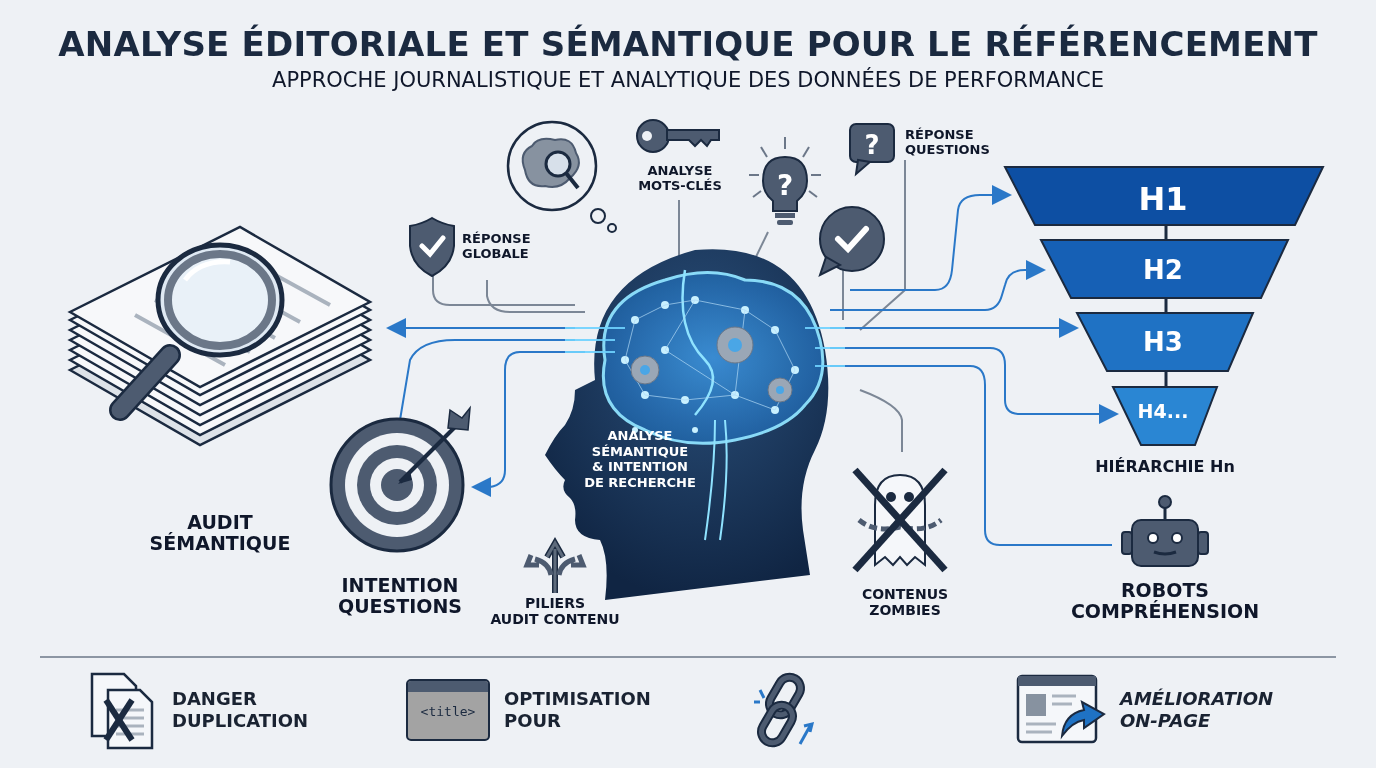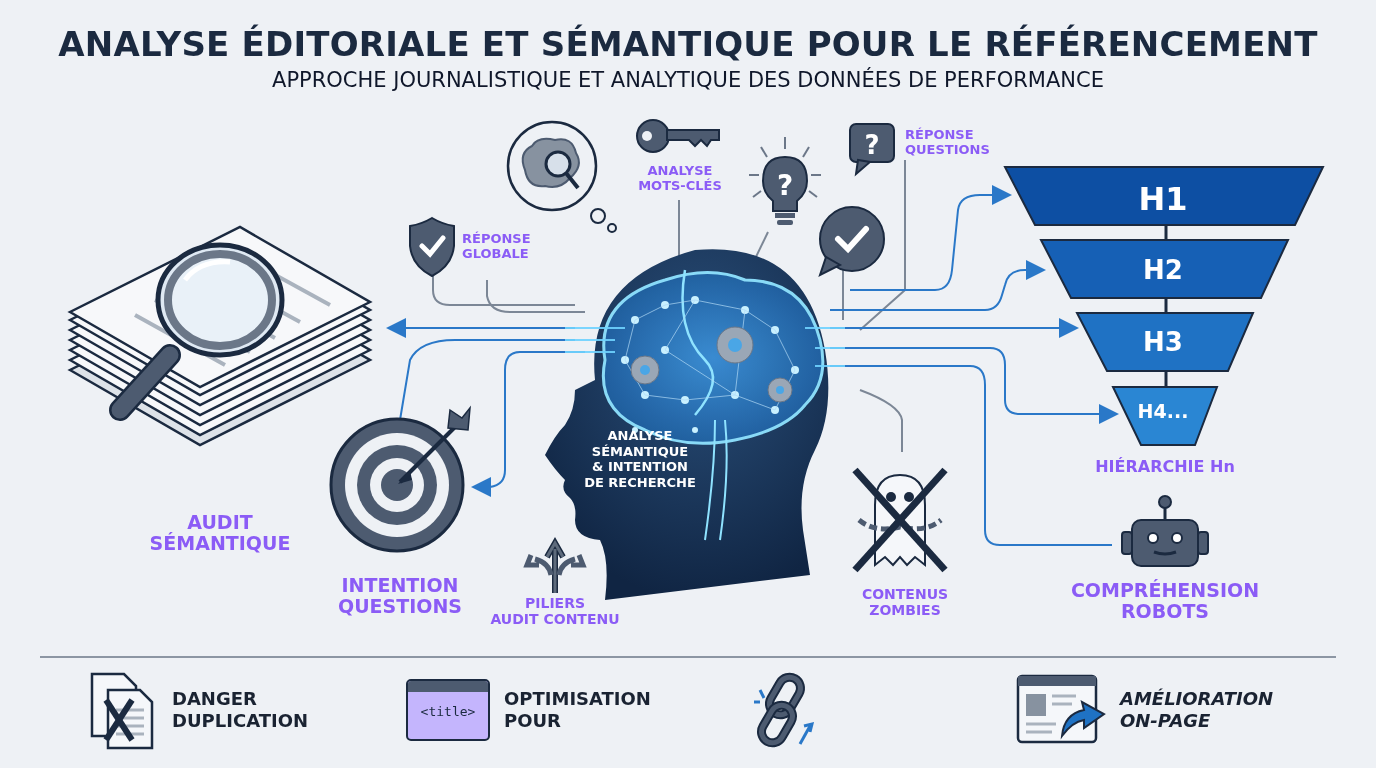--- a/index.html
+++ b/index.html
@@ -1,19 +1,19 @@
 <!DOCTYPE html>
 <html><head>
 <meta charset="utf-8">
 <style>
   html,body{margin:0;padding:0;}
   body{width:1376px;height:768px;overflow:hidden;background:#eef1f5;font-family:"DejaVu Sans","Liberation Sans",sans-serif;color:#1a2536;position:relative;}
   .title{position:absolute;left:0;width:1376px;top:24px;text-align:center;font-weight:bold;font-size:34px;letter-spacing:0.2px;color:#1b2a40;}
   .subtitle{position:absolute;left:0;width:1376px;top:68px;text-align:center;font-size:21px;color:#0f172a;}
-  .lbl{position:absolute;font-weight:bold;text-align:center;color:#8b5cf6;line-height:1.12;}
+  .lbl{position:absolute;font-weight:bold;text-align:center;color:#0f172a;line-height:1.12;}
   .lbl span{display:block;}
   .lbl-big{font-size:19px;}
   .lbl-sm{font-size:13px;}
   .lbl-md{font-size:14px;}
   svg{position:absolute;overflow:visible;}
   .divider{position:absolute;left:40px;top:656px;width:1296px;height:2px;background:#8c96a3;}
   .bottom-item{position:absolute;top:670px;height:80px;display:flex;align-items:center;gap:14px;}
   .bottom-item .txt{font-weight:bold;font-size:18px;line-height:1.2;color:#1a2332;}
   .bottom-item .txt span{display:block;}
   .funnel-lbl{position:absolute;color:#fff;font-weight:bold;text-align:center;}
@@ -263,22 +263,22 @@
   <line x1="45" y1="16" x2="45" y2="30" stroke="#1b2a40" stroke-width="3"></line>
   <circle cx="45" cy="12" r="6" fill="#4d5b70" stroke="#1b2a40" stroke-width="2"></circle>
   <rect x="2" y="42" width="10" height="22" rx="3" fill="#4d5b70" stroke="#1b2a40" stroke-width="2"></rect>
   <rect x="78" y="42" width="10" height="22" rx="3" fill="#4d5b70" stroke="#1b2a40" stroke-width="2"></rect>
   <rect x="12" y="30" width="66" height="46" rx="9" fill="#4d5b70" stroke="#1b2a40" stroke-width="2"></rect>
   <circle cx="33" cy="48" r="5" fill="#fff" stroke="#1b2a40" stroke-width="2"></circle>
   <circle cx="57" cy="48" r="5" fill="#fff" stroke="#1b2a40" stroke-width="2"></circle>
   <path d="M34,62 Q45,66 56,62" stroke="#1b2a40" stroke-width="3" fill="none"></path>
 </svg>
 <div class="lbl lbl-big" style="left:1050px;top:580px;width:230px;font-size:19px;">
-  <span>COMPRÉHENSION</span>
-    <span>ROBOTS</span>
+  <span>ROBOTS</span>
+    <span>COMPRÉHENSION</span>
 </div>
 
 <div class="divider"></div>
 
 <div class="bottom-item" style="left:88px;">
   <svg width="70" height="80" style="position:relative;">
     <path d="M4,4 L36,4 L48,16 L48,66 L4,66 Z" fill="#f5f7fa" stroke="#1b2a40" stroke-width="2.5"></path>
     <path d="M20,20 L52,20 L64,32 L64,78 L20,78 Z" fill="#f5f7fa" stroke="#1b2a40" stroke-width="2.5"></path>
     <g stroke="#aab3be" stroke-width="3">
         <line x1="28" y1="40" x2="56" y2="40"></line>
@@ -289,21 +289,21 @@
     <line x1="18" y1="30" x2="44" y2="70" stroke="#1b2a40" stroke-width="6"></line>
     <line x1="44" y1="30" x2="18" y2="70" stroke="#1b2a40" stroke-width="6"></line>
   </svg>
   <div class="txt">
       <span>DANGER</span>
       <span>DUPLICATION</span>
     </div>
 </div>
 
 <div class="bottom-item" style="left:406px;">
-  <div style="width:80px;height:58px;border:2.5px solid #1b2a40;border-radius:5px;background:#c4b5fd;position:relative;overflow:hidden;">
+  <div style="width:80px;height:58px;border:2.5px solid #1b2a40;border-radius:5px;background:#a3a3a3;position:relative;overflow:hidden;">
     <div style="height:11px;background:#4d5b70;"></div>
     <div style="text-align:center;font-family:'DejaVu Sans Mono',monospace;font-size:13px;margin-top:12px;color:#1b2a40;">&lt;title&gt;</div>
   </div>
   <div class="txt">
       <span>OPTIMISATION</span>
       <span>POUR</span>
     </div>
 </div>
 
 <div class="bottom-item" style="left:740px;flex-direction:column;">

